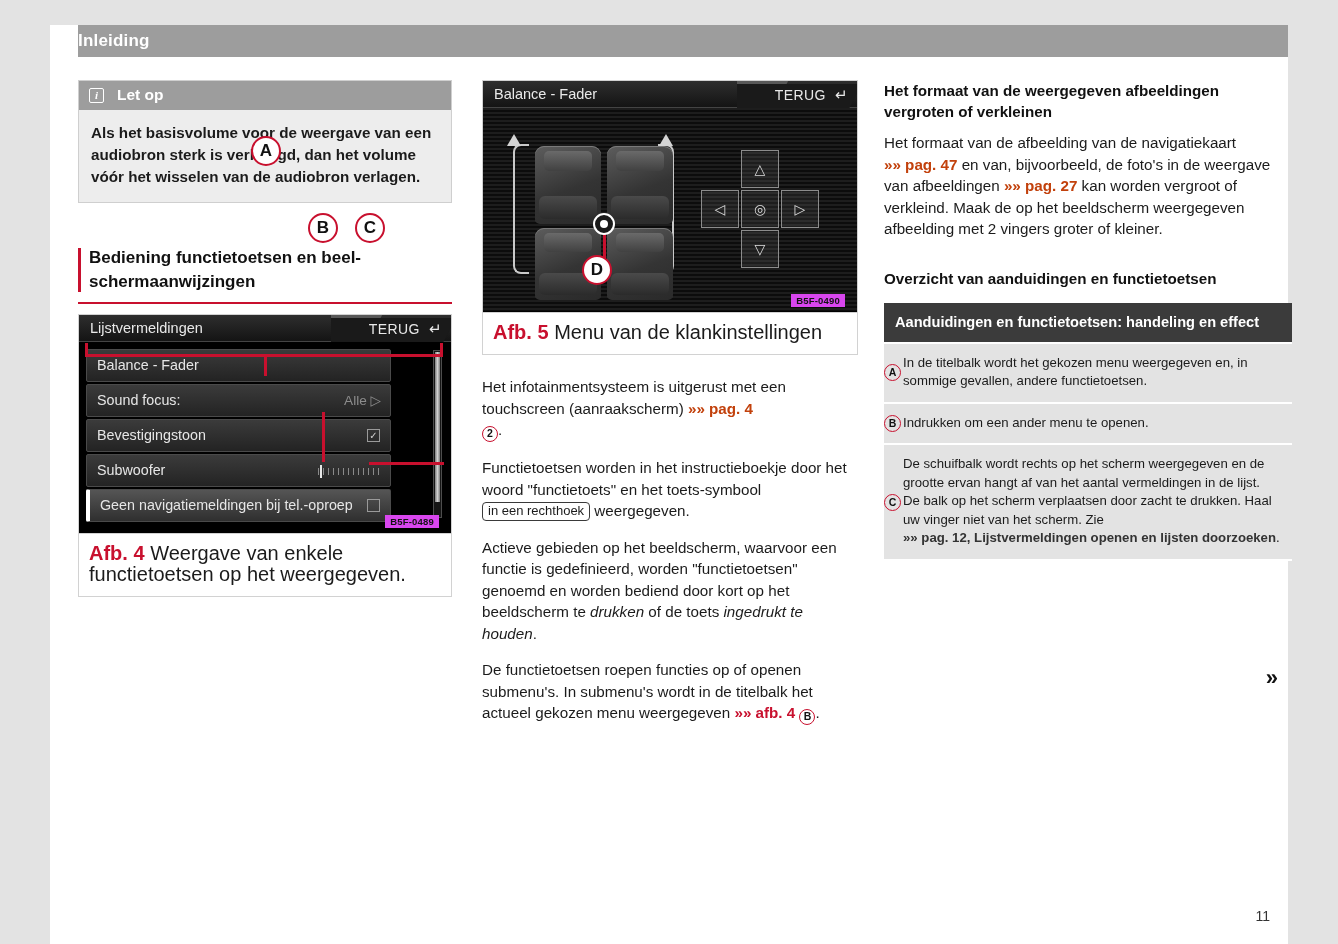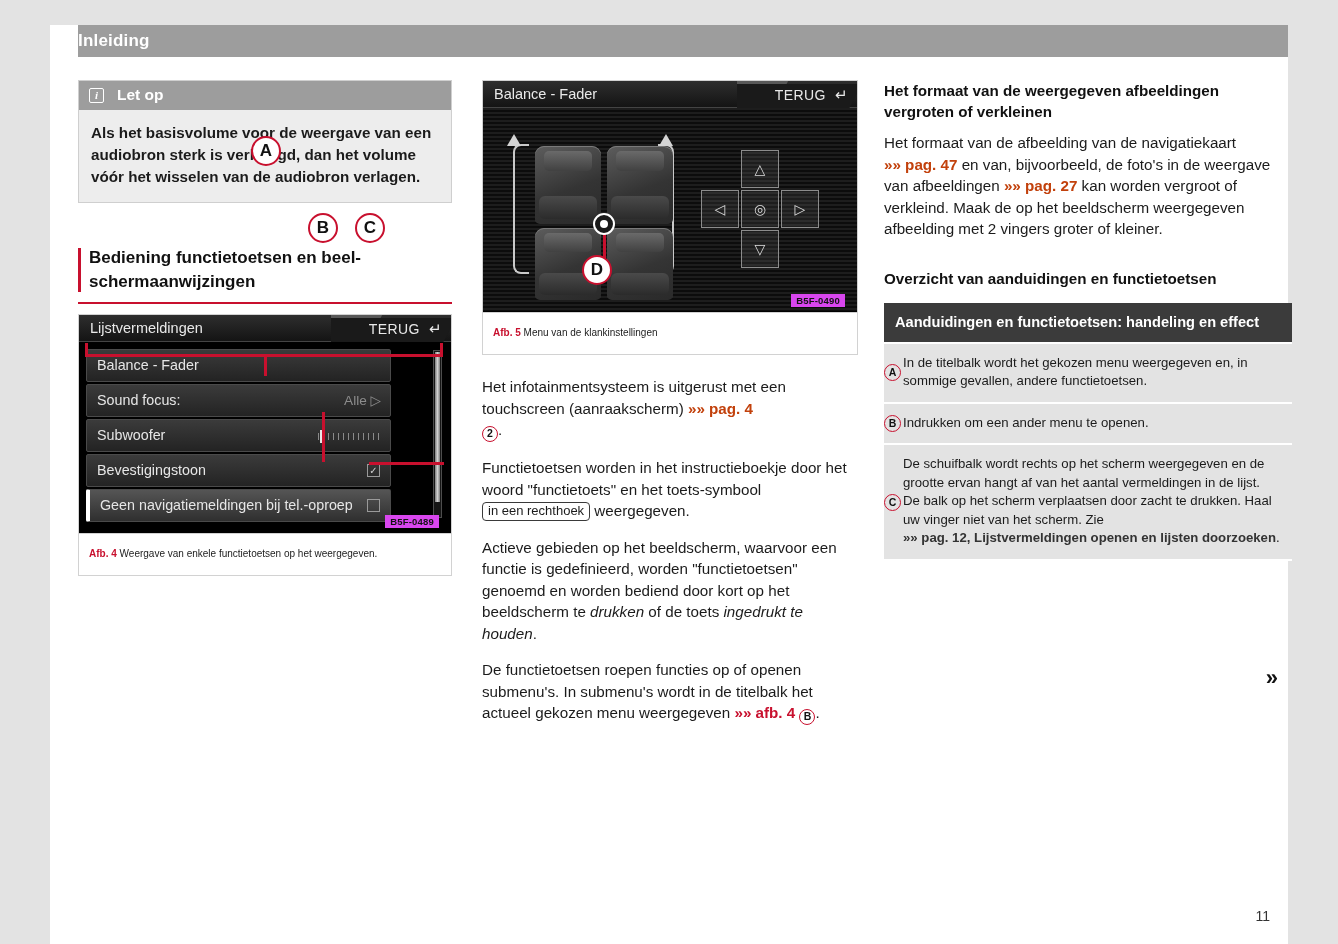--- a/index.html
+++ b/index.html
@@ -155,21 +155,21 @@
   }
   .code-tag {
     position: absolute; right: 12px; bottom: 5px;
     background: #d946ef; color: #111;
     font-size: 9.5px; font-weight: bold;
     padding: 1px 5px 1px 5px;
     letter-spacing: .2px;
   }
   .fig-cap {
     padding: 9px 10px 11px 10px;
-    font-size: 10px;
+    font-size: 20px;
     line-height: 21px;
     color: #1b1b1b;
     border-top: 1px solid #d2d2d2;
   }
   .fig-cap .lbl { color: #c8102e; font-weight: bold; }
 
   
   .list-area { position: relative; padding: 7px 6px 6px 7px; }
   .row {
     position: relative;
@@ -357,28 +357,28 @@
 
         <div class="list-area">
           <div class="row">
             <span>Balance - Fader</span>
           </div>
           <div class="row">
             <span>Sound focus:</span>
             <span class="right">Alle ▷</span>
           </div>
           <div class="row">
+            <span>Bevestigingstoon</span>
+            <span class="chk">✓</span>
+          </div>
+          <div class="row">
             <span>Subwoofer</span>
             <span class="slider-mini">
                 <span class="knob"></span>
               </span>
-          </div>
-          <div class="row">
-            <span>Bevestigingstoon</span>
-            <span class="chk">✓</span>
           </div>
           <div class="row sel">
             <span>Geen navigatiemeldingen bij tel.-oproep</span>
             <span class="chk"></span>
           </div>
           <div class="scrollbar">
               <span class="thumb"></span>
             </div>
         </div>
 

